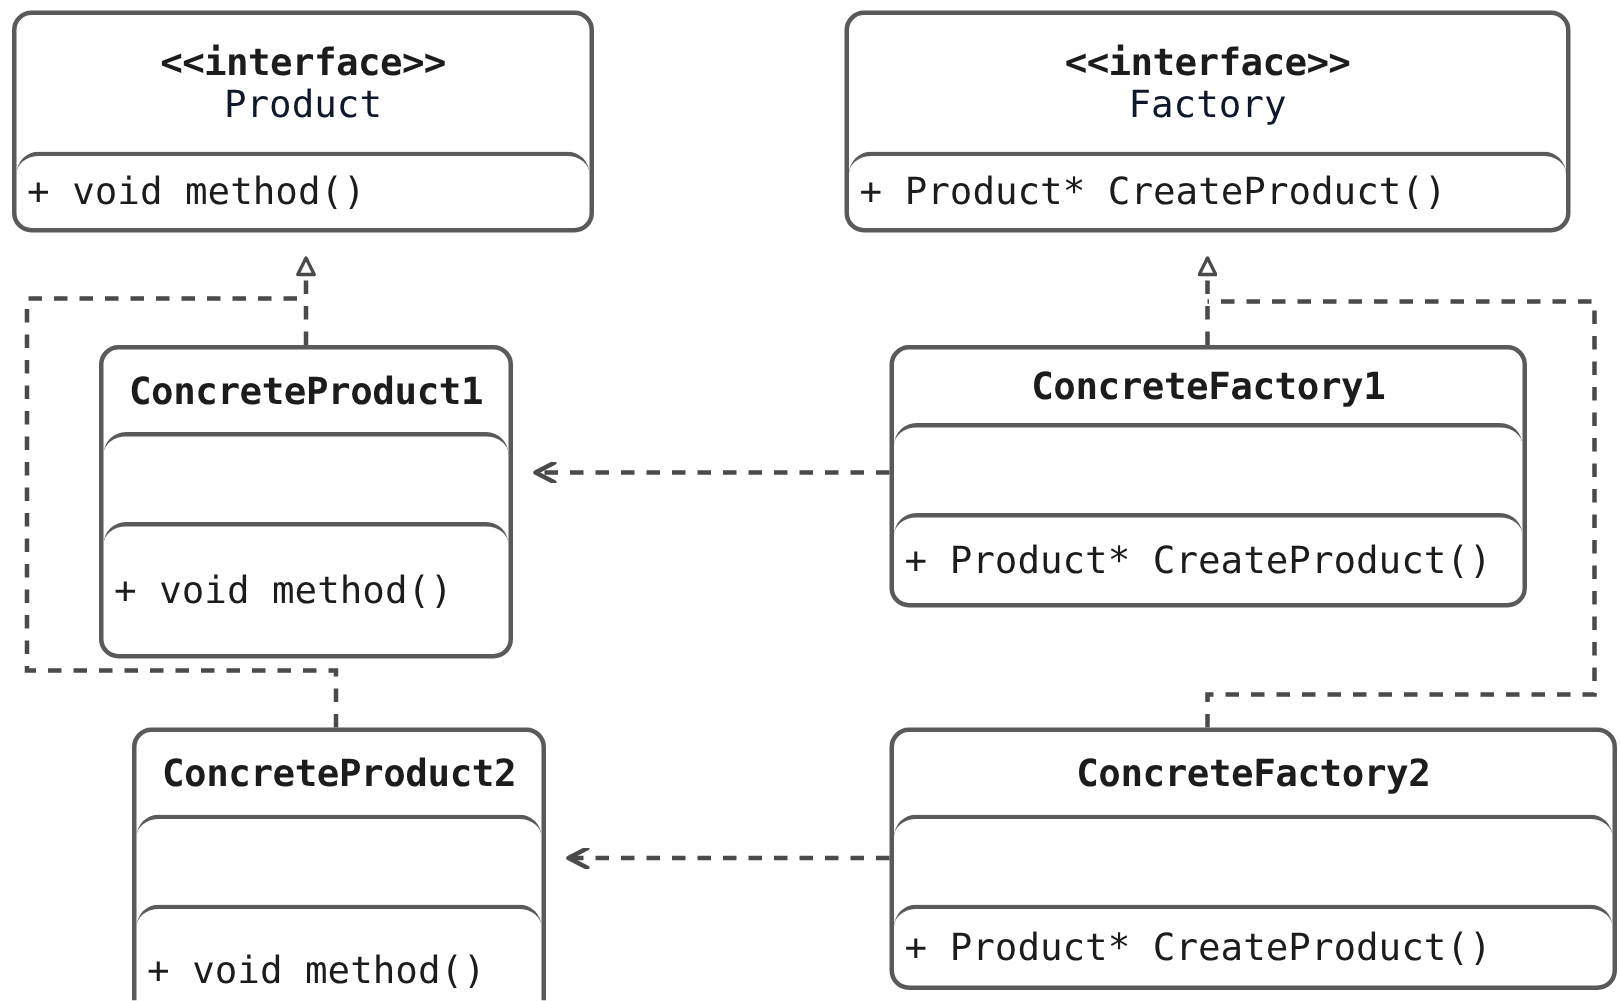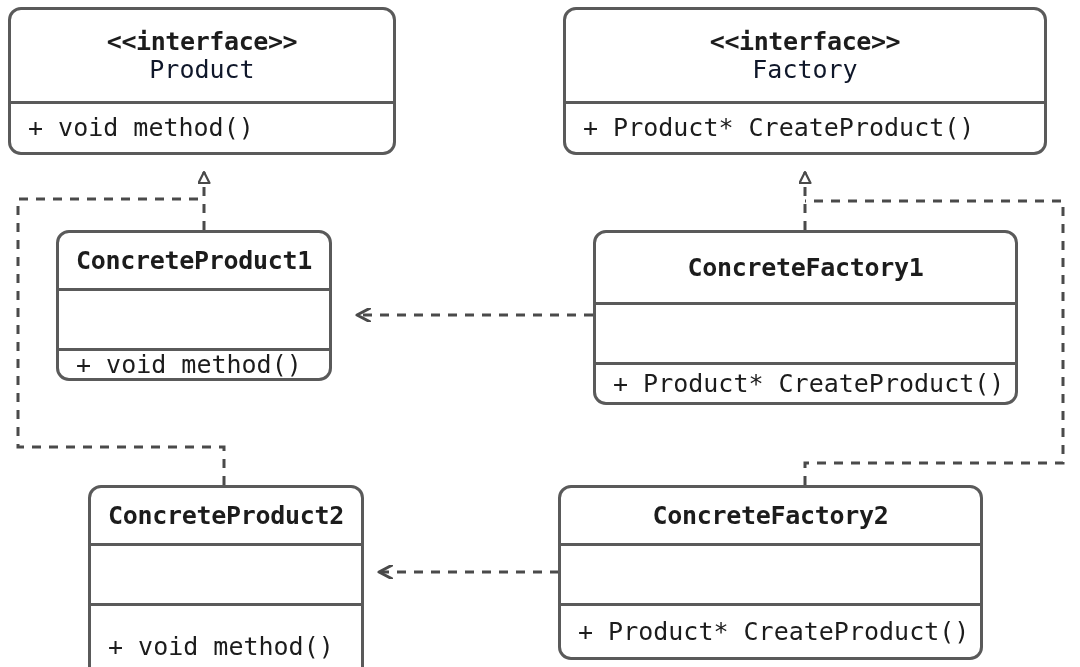--- a/index.html
+++ b/index.html
@@ -36,32 +36,33 @@
     flex-direction: column;
     overflow: hidden;
     z-index: 2;
   }
   .compartment {
     box-sizing: border-box;
     display: flex;
     flex-direction: column;
     justify-content: center;
     overflow: hidden;
+    border-radius: 15px;
   }
   .compartment + .compartment {
     border-top: 3px solid #5a5a5a;
   }
   .c-header {
     align-items: center;
     text-align: center;
   }
   .c-body {
     align-items: flex-start;
     text-align: left;
-    padding-left: 17px;
+    padding-left: 7px;
   }
   .c-empty {
     
   }
   .stereotype {
     font-family: "DejaVu Sans Mono", "Liberation Mono", monospace;
     font-weight: bold;
     font-size: 25px;
     color: #1c1c1c;
     line-height: 1.12;
@@ -144,51 +145,51 @@
   <div class="uml-box" style="left:563px; top:7px; width:484px; height:148px;">
     <div class="compartment c-header" style="height:91px;">
       <div class="stereotype">&lt;&lt;interface&gt;&gt;</div>
       <div class="classname-plain">Factory</div>
     </div>
     <div class="compartment c-body" style="flex:1;">
       <div class="member">+ Product* CreateProduct()</div>
     </div>
   </div>
 
-  <div class="uml-box" style="left:56px; top:230px; width:276px; height:151px;">
+  <div class="uml-box" style="left:66px; top:230px; width:276px; height:209px;">
     <div class="compartment c-header" style="height:55px;">
       <div class="classname-bold">ConcreteProduct1</div>
     </div>
     <div class="compartment c-empty" style="height:60px;"></div>
     <div class="compartment c-body" style="flex:1;">
       <div class="member">+ void method()</div>
     </div>
   </div>
 
   <div class="uml-box" style="left:593px; top:230px; width:425px; height:175px;">
-    <div class="compartment c-header" style="height:69px;">
+    <div class="compartment c-header" style="height:49px;">
       <div class="classname-bold">ConcreteFactory1</div>
     </div>
     <div class="compartment c-empty" style="height:60px;"></div>
     <div class="compartment c-body" style="flex:1;">
       <div class="member">+ Product* CreateProduct()</div>
     </div>
   </div>
 
   <div class="uml-box" style="left:88px; top:485px; width:276px; height:205px;">
     <div class="compartment c-header" style="height:55px;">
       <div class="classname-bold">ConcreteProduct2</div>
     </div>
     <div class="compartment c-empty" style="height:60px;"></div>
     <div class="compartment c-body" style="flex:1;">
       <div class="member">+ void method()</div>
     </div>
   </div>
 
-  <div class="uml-box" style="left:558px; top:485px; width:425px; height:175px;">
+  <div class="uml-box" style="left:593px; top:485px; width:485px; height:175px;">
     <div class="compartment c-header" style="height:55px;">
       <div class="classname-bold">ConcreteFactory2</div>
     </div>
     <div class="compartment c-empty" style="height:60px;"></div>
     <div class="compartment c-body" style="flex:1;">
       <div class="member">+ Product* CreateProduct()</div>
     </div>
   </div>
 
 </div>

